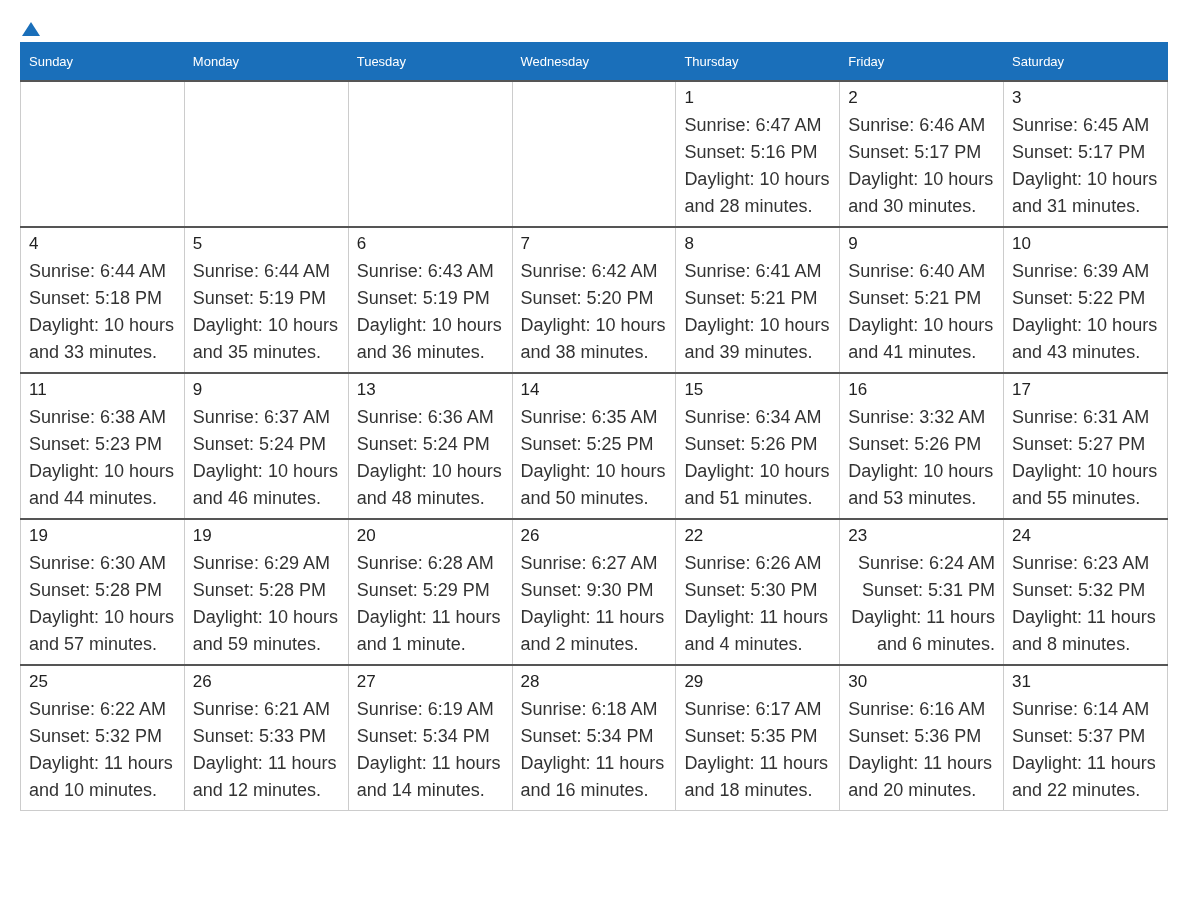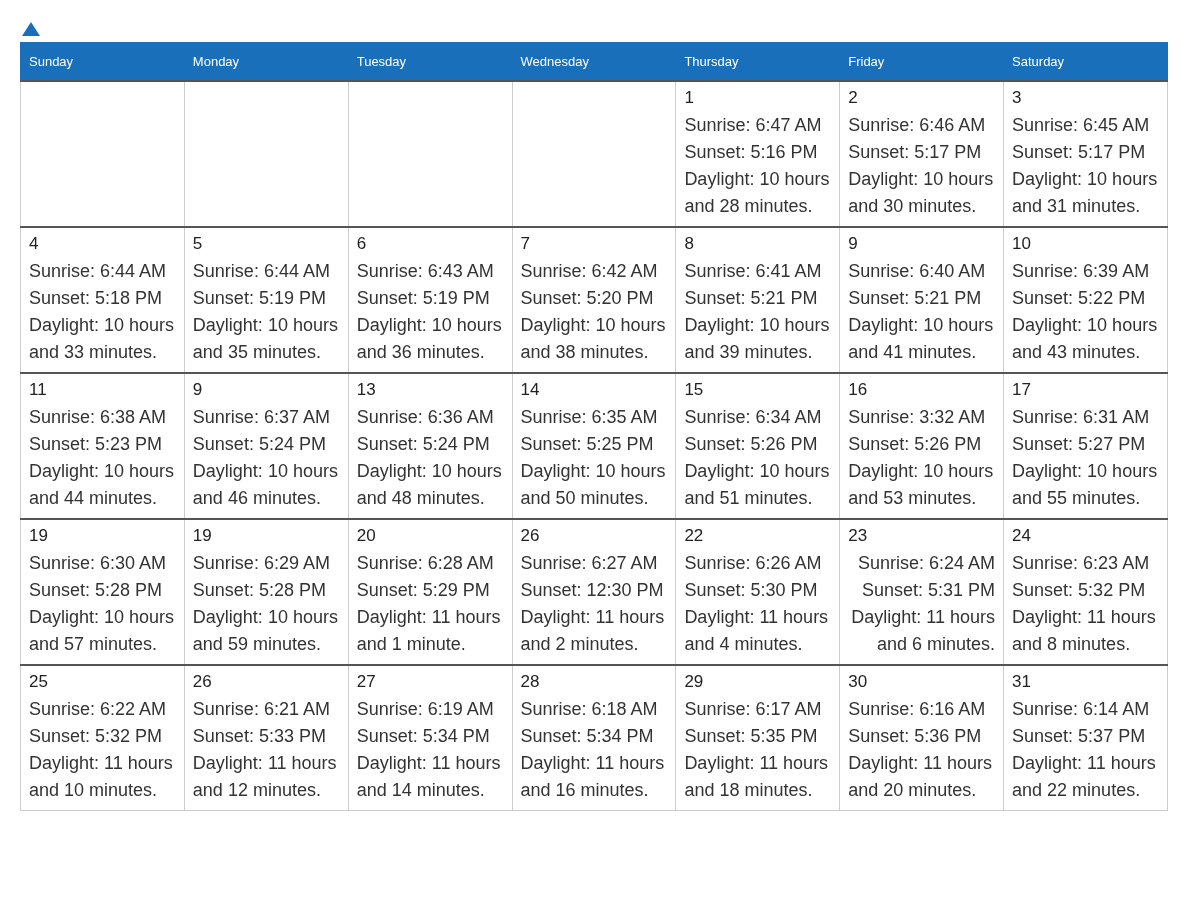--- a/index.html
+++ b/index.html
@@ -268,21 +268,21 @@
         <td>
           <span class="day-number">20</span>
           <div class="day-info" style="white-space: pre-line;">Sunrise: 6:28 AM
 Sunset: 5:29 PM
 Daylight: 11 hours
 and 1 minute.</div>
         </td>
         <td>
           <span class="day-number">26</span>
           <div class="day-info" style="white-space: pre-line;">Sunrise: 6:27 AM
-Sunset: 12:30 PM
+Sunset: 9:30 PM
 Daylight: 11 hours
 and 2 minutes.</div>
         </td>
         <td>
           <span class="day-number">22</span>
           <div class="day-info" style="white-space: pre-line;">Sunrise: 6:26 AM
 Sunset: 5:30 PM
 Daylight: 11 hours
 and 4 minutes.</div>
         </td>

